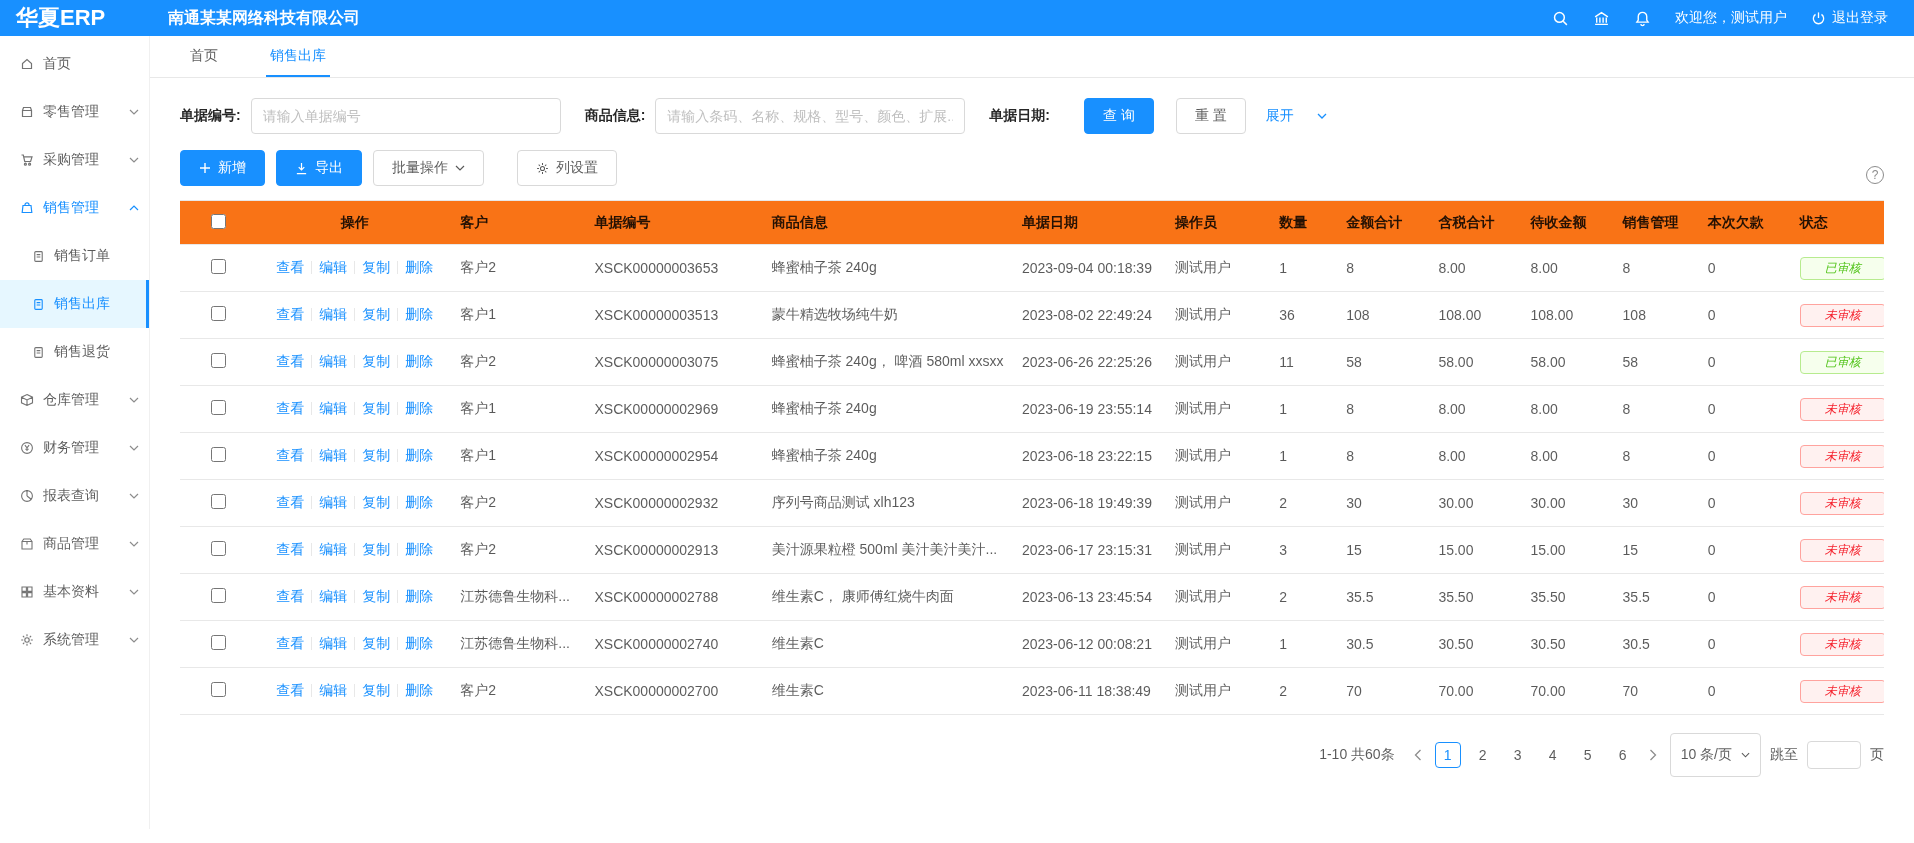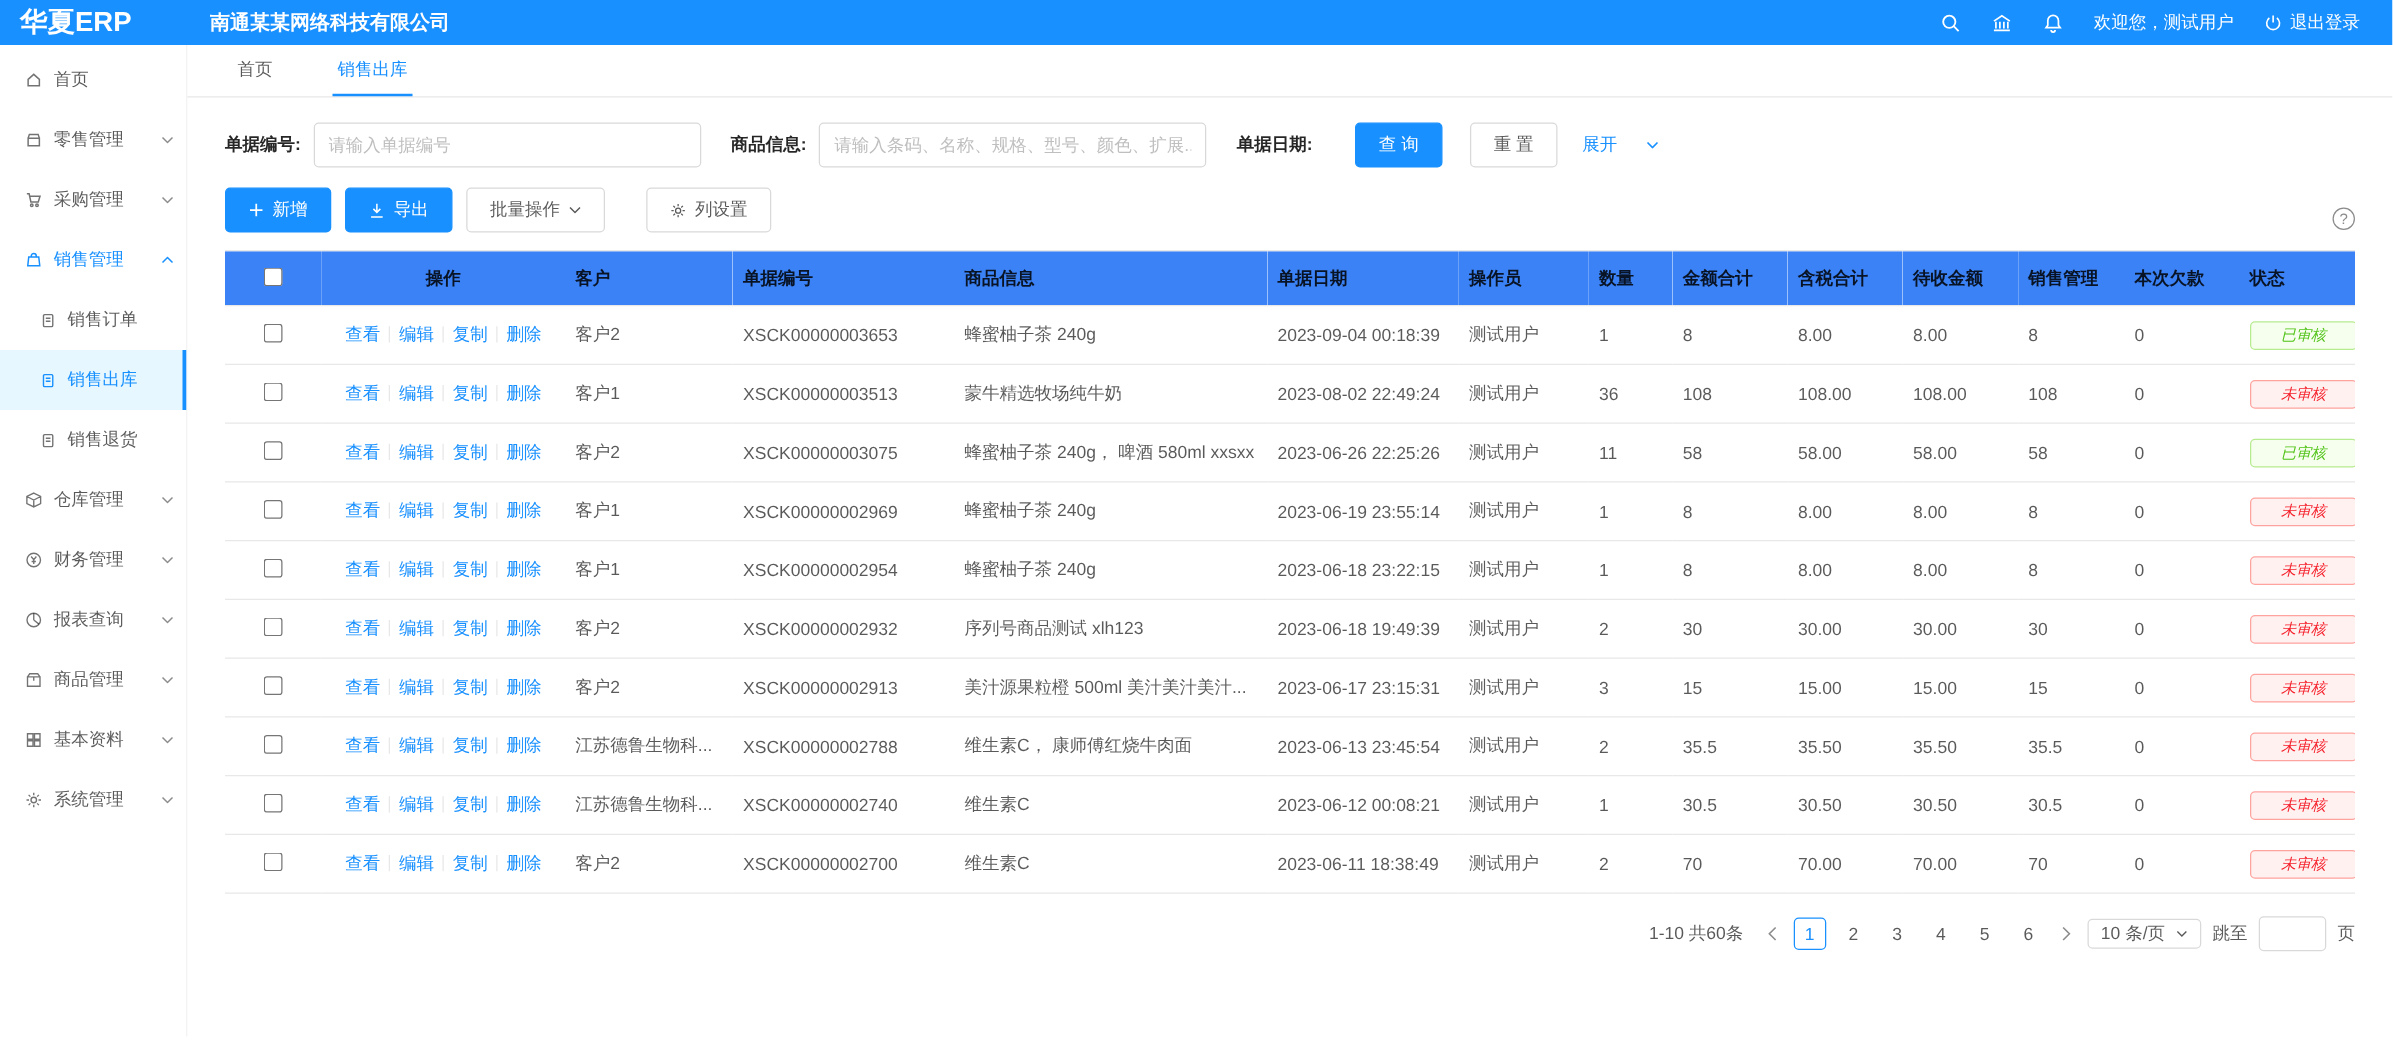--- a/index.html
+++ b/index.html
@@ -48,38 +48,38 @@
   .expand { color:var(--primary,#1890ff); margin-left:20px; display:inline-flex; align-items:center; gap:23px; cursor:pointer; }
 
   
   .toolbar-row { display:flex; align-items:center; gap:11px; margin-top:16px; }
   .help-circle { margin-left:auto; width:18px; height:18px; border:1px solid #8c8c8c; border-radius:50%; color:#8c8c8c; font-size:12px; display:flex; align-items:center; justify-content:center; cursor:pointer; margin-top:14px; }
 
   
   .table-wrap { margin-top:14px; }
   table { width:100%; border-collapse:collapse; table-layout:fixed; }
   th, td { border-bottom:1px solid #e8e8e8; padding:0 8px; font-size:14px; text-align:left; overflow:hidden; white-space:nowrap; text-overflow:ellipsis; }
-  thead th { border-top:1px solid #e8e8e8; background:#3b82f6; color:rgba(0,0,0,.85); font-weight:600; height:44px; }
+  thead th { border-top:1px solid #e8e8e8; background:#f97316; color:rgba(0,0,0,.85); font-weight:600; height:44px; }
   tbody td { height:47px; color:rgba(0,0,0,.65); }
   .col-check { text-align:center; }
   .col-actions { text-align:center; }
   td.col-actions a { color:var(--primary,#1890ff); text-decoration:none; cursor:pointer; }
   .vdiv { display:inline-block; width:1px; height:13px; background:#e8e8e8; margin:0 7px; vertical-align:-2px; }
   input[type=checkbox] { width:15px; height:15px; accent-color:var(--primary,#1890ff); cursor:pointer; }
   .badge { display:inline-block; padding:1px 24px; font-size:12px; line-height:19px; border-radius:4px; border:1px solid;font-style:italic; }
   .badge[data-status="approved"] { color:var(--approved,#52c41a); border-color:#b7eb8f; background:#f6ffed; }
   .badge[data-status="pending"]  { color:var(--pending,#f5222d);  border-color:#ffa39e; background:#fff1f0; }
 
   
   .pagination { display:flex; align-items:center; justify-content:flex-end; gap:9px; margin-top:18px; color:rgba(0,0,0,.65); }
   .pg-total { margin-right:6px; }
   .pg-arrow { background:none; border:none; color:rgba(0,0,0,.45); cursor:pointer; display:flex; padding:4px; }
   .pg-num { min-width:26px; height:26px; display:flex; align-items:center; justify-content:center; border-radius:4px; border:1px solid transparent; cursor:pointer; }
   .pg-num.active { border-color:var(--primary,#1890ff); color:var(--primary,#1890ff); }
-  .pg-size { height:24px; border:1px solid #d9d9d9; border-radius:4px; display:flex; align-items:center; gap:9px; padding:4px 10px; cursor:pointer; color:rgba(0,0,0,.65); }
+  .pg-size { height:44px; border:1px solid #d9d9d9; border-radius:4px; display:flex; align-items:center; gap:9px; padding:4px 10px; cursor:pointer; color:rgba(0,0,0,.65); }
   .pg-jump { width:54px; height:28px; border:1px solid #d9d9d9; border-radius:4px; outline:none; padding:0 6px; font-family:inherit; }
 </style>
 </head>
 <body>
 
 <div class="app">
 
   <header class="topbar">
     <div class="logo">华夏ERP</div>
     <div class="company">南通某某网络科技有限公司</div>

